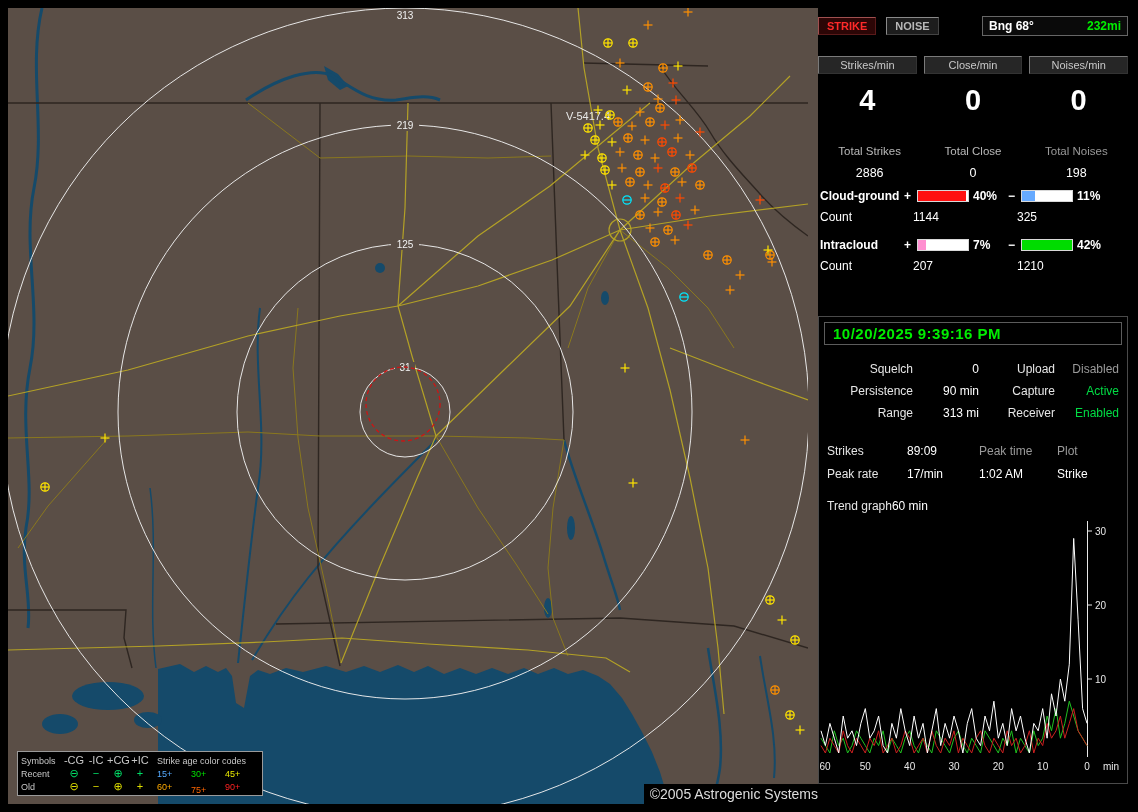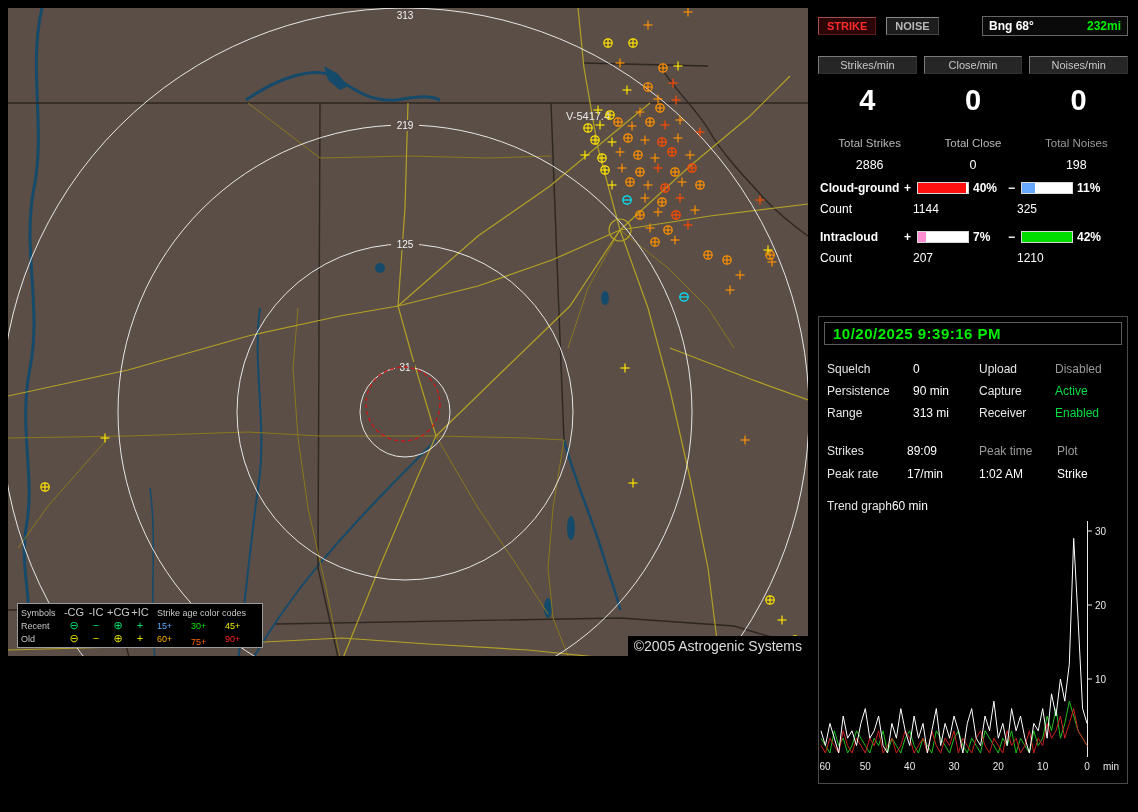--- a/index.html
+++ b/index.html
@@ -1,20 +1,20 @@
 <!DOCTYPE html>
 <html><head>
 <meta charset="utf-8">
 <style>
   html,body{margin:0;padding:0;background:#000;}
   body{width:1138px;height:812px;position:relative;overflow:hidden;
        font-family:"Liberation Sans",sans-serif;color:#fff;-webkit-font-smoothing:antialiased;}
 
   
-  .map-panel{position:absolute;left:8px;top:8px;width:800px;height:648px;background:#5a4e46;overflow:hidden;}
+  .map-panel{position:absolute;left:8px;top:8px;width:800px;height:796px;background:#5a4e46;overflow:hidden;padding-left:16px;}
   .map-panel svg{position:absolute;left:0;top:0;}
   .ring-label{fill:#f2f2f2;font-size:10px;font-family:"Liberation Sans",sans-serif;}
   .map-copyright{position:absolute;right:0;bottom:0;background:#000;color:#ddd;font-size:14px;padding:2px 6px;}
   .map-legend{position:absolute;left:9px;bottom:8px;background:#000;border:1px solid #9a9a9a;
               color:#c8c8c8;font-size:9px;display:flex;padding:2px 3px;}
   .leg-left{display:grid;grid-template-columns:42px 22px 22px 22px 22px;grid-auto-rows:13px;align-items:center;}
   .leg-right{display:grid;grid-template-columns:34px 34px 34px;grid-auto-rows:13px;align-items:center;margin-left:6px;}
   .leg-sym{font-size:11px;line-height:11px;text-align:center;}
   .leg-head{color:#c8c8c8;}
   .leg-age-title{grid-column:1 / span 3;color:#c8c8c8;white-space:nowrap;}
@@ -29,37 +29,37 @@
   .btn-strike{color:#ff2a2a;background:#2c0606;border:1px solid;border-color:#a05050 #5a1a1a #5a1a1a #a05050;}
   .btn-noise{color:#b8b8b8;background:#1d1d1d;border:1px solid;border-color:#8a8a8a #444 #444 #8a8a8a;margin-left:10px;}
   .bng-box{margin-left:auto;width:132px;background:#0a0a0a;border:1px solid #666;
            display:flex;justify-content:space-between;align-items:center;padding:2px 6px;font-weight:bold;}
   .bng-dist{color:#00ee00;}
 
   .rates{display:grid;grid-template-columns:repeat(3,1fr);gap:7px;margin-top:20px;}
   .rate-label{background:#262626;border:1px solid;border-color:#7a7a7a #333 #333 #7a7a7a;
               color:#c8c8c8;font-size:11px;text-align:center;padding:2px 0;}
   .rate-value{text-align:center;font-size:29px;font-weight:bold;margin-top:3px;color:#fff;}
-  .totals{display:grid;grid-template-columns:repeat(3,1fr);margin-top:20px;row-gap:9px;}
+  .totals{display:grid;grid-template-columns:repeat(3,1fr);margin-top:28px;row-gap:9px;}
   .total-label{color:#b9b9b9;font-size:11.5px;text-align:center;}
   .total-value{color:#fff;font-size:12.5px;text-align:center;}
 
   .dist-title{color:#b9b9b9;margin:17px 2px 0;padding-bottom:3px;border-bottom:1px solid #8a8a8a;}
   .dist-row{display:flex;align-items:center;margin:9px 2px 0;}
   .dist-label{width:82px;font-weight:bold;}
   .dist-sign{width:11px;font-weight:bold;text-align:center;}
   .dist-bar{width:50px;height:10px;background:#fff;border:1px solid #d8d8d8;margin:0 4px;position:relative;}
   .dist-fill{position:absolute;left:0;top:0;bottom:0;}
   .dist-pct{width:33px;font-weight:bold;}
   .count-row{display:flex;margin:7px 2px 0;}
   .count-label{width:93px;}
   .count-plus{width:104px;}
 
   .datetime-box{margin:5px;border:1px solid #5c5c5c;padding:2px 8px;color:#00ee00;font-weight:bold;font-size:15px;letter-spacing:0.5px;}
-  .settings{display:grid;grid-template-columns:86px 66px 76px auto;row-gap:8px;padding:12px 8px 0;}
+  .settings{display:grid;grid-template-columns:86px 66px 76px auto;row-gap:8px;padding:12px 8px 0;text-align:right;}
   .runtime{display:grid;grid-template-columns:80px 72px 78px auto;row-gap:9px;padding:24px 8px 0;}
   .lab{color:#e6e6e6;}
   .val{color:#fff;}
   .val-off{color:#9a9a9a;}
   .val-on{color:#00dd44;}
   .dim{color:#9a9a9a;}
   .trend-row{display:flex;gap:0;padding:18px 8px 0;}
   .trend-svg{display:block;margin-top:6px;}
   .trend-svg text{font-family:"Liberation Sans",sans-serif;font-size:10px;fill:#e8e8e8;}
 </style>

